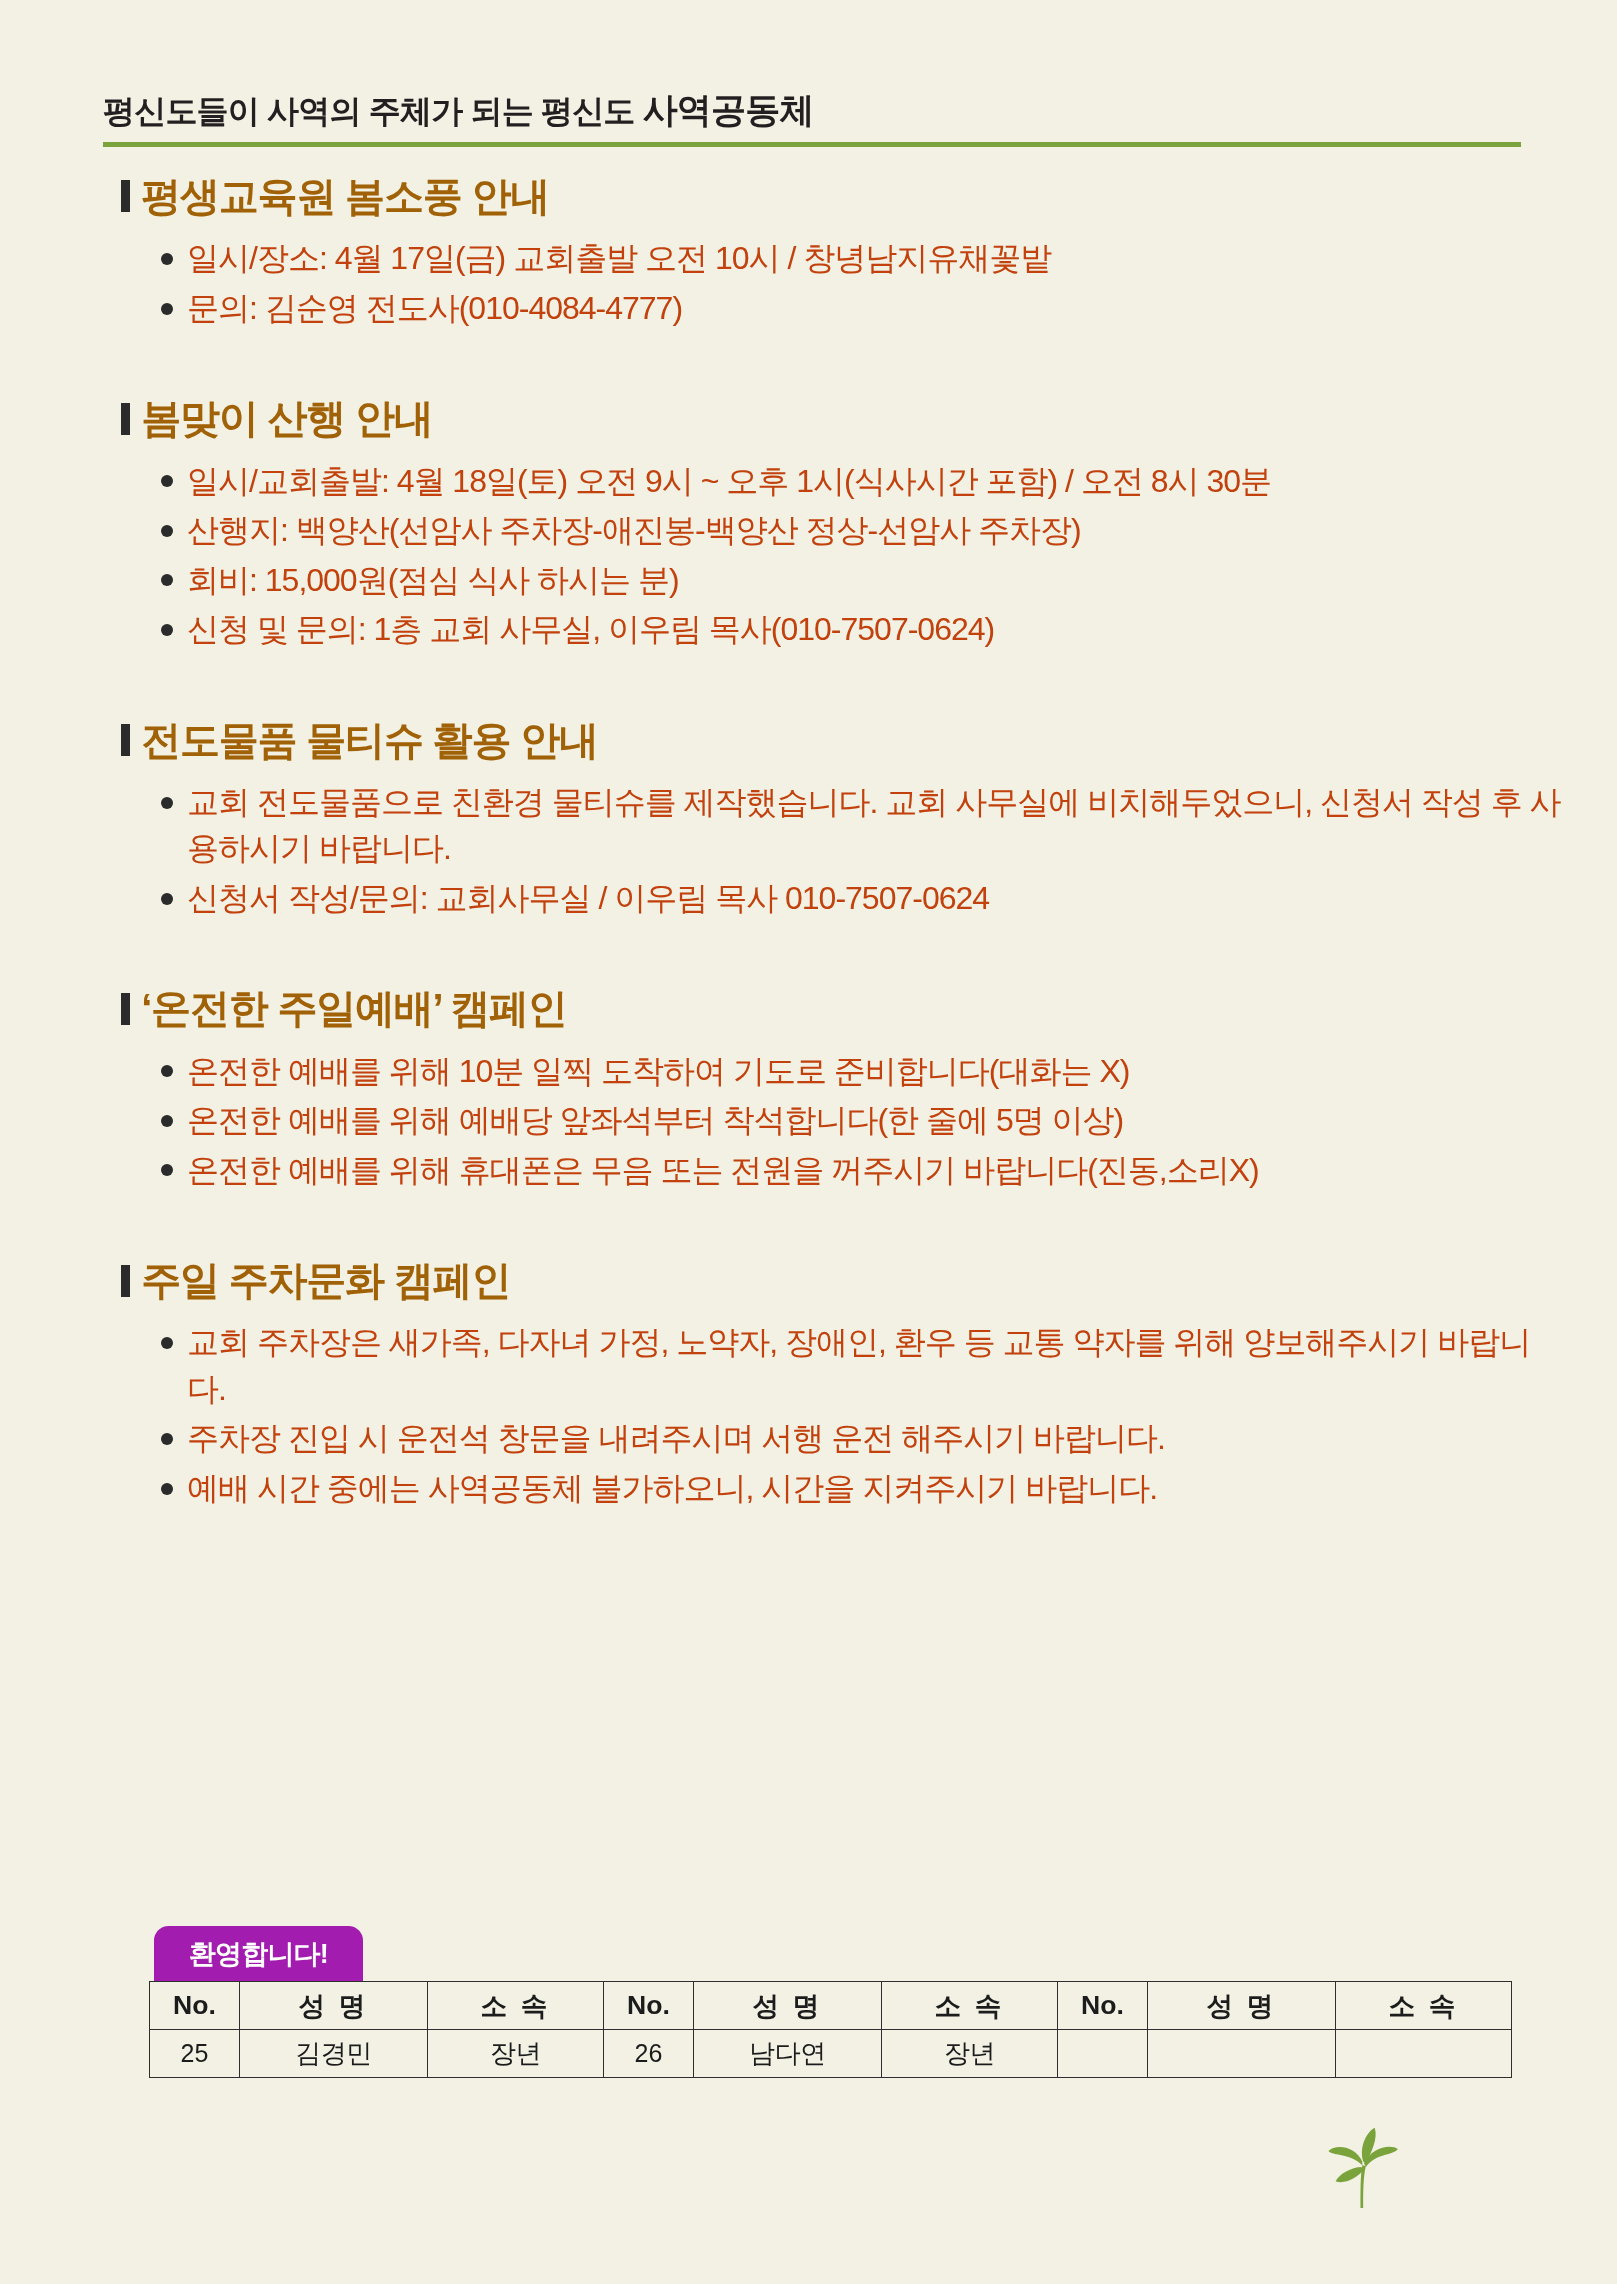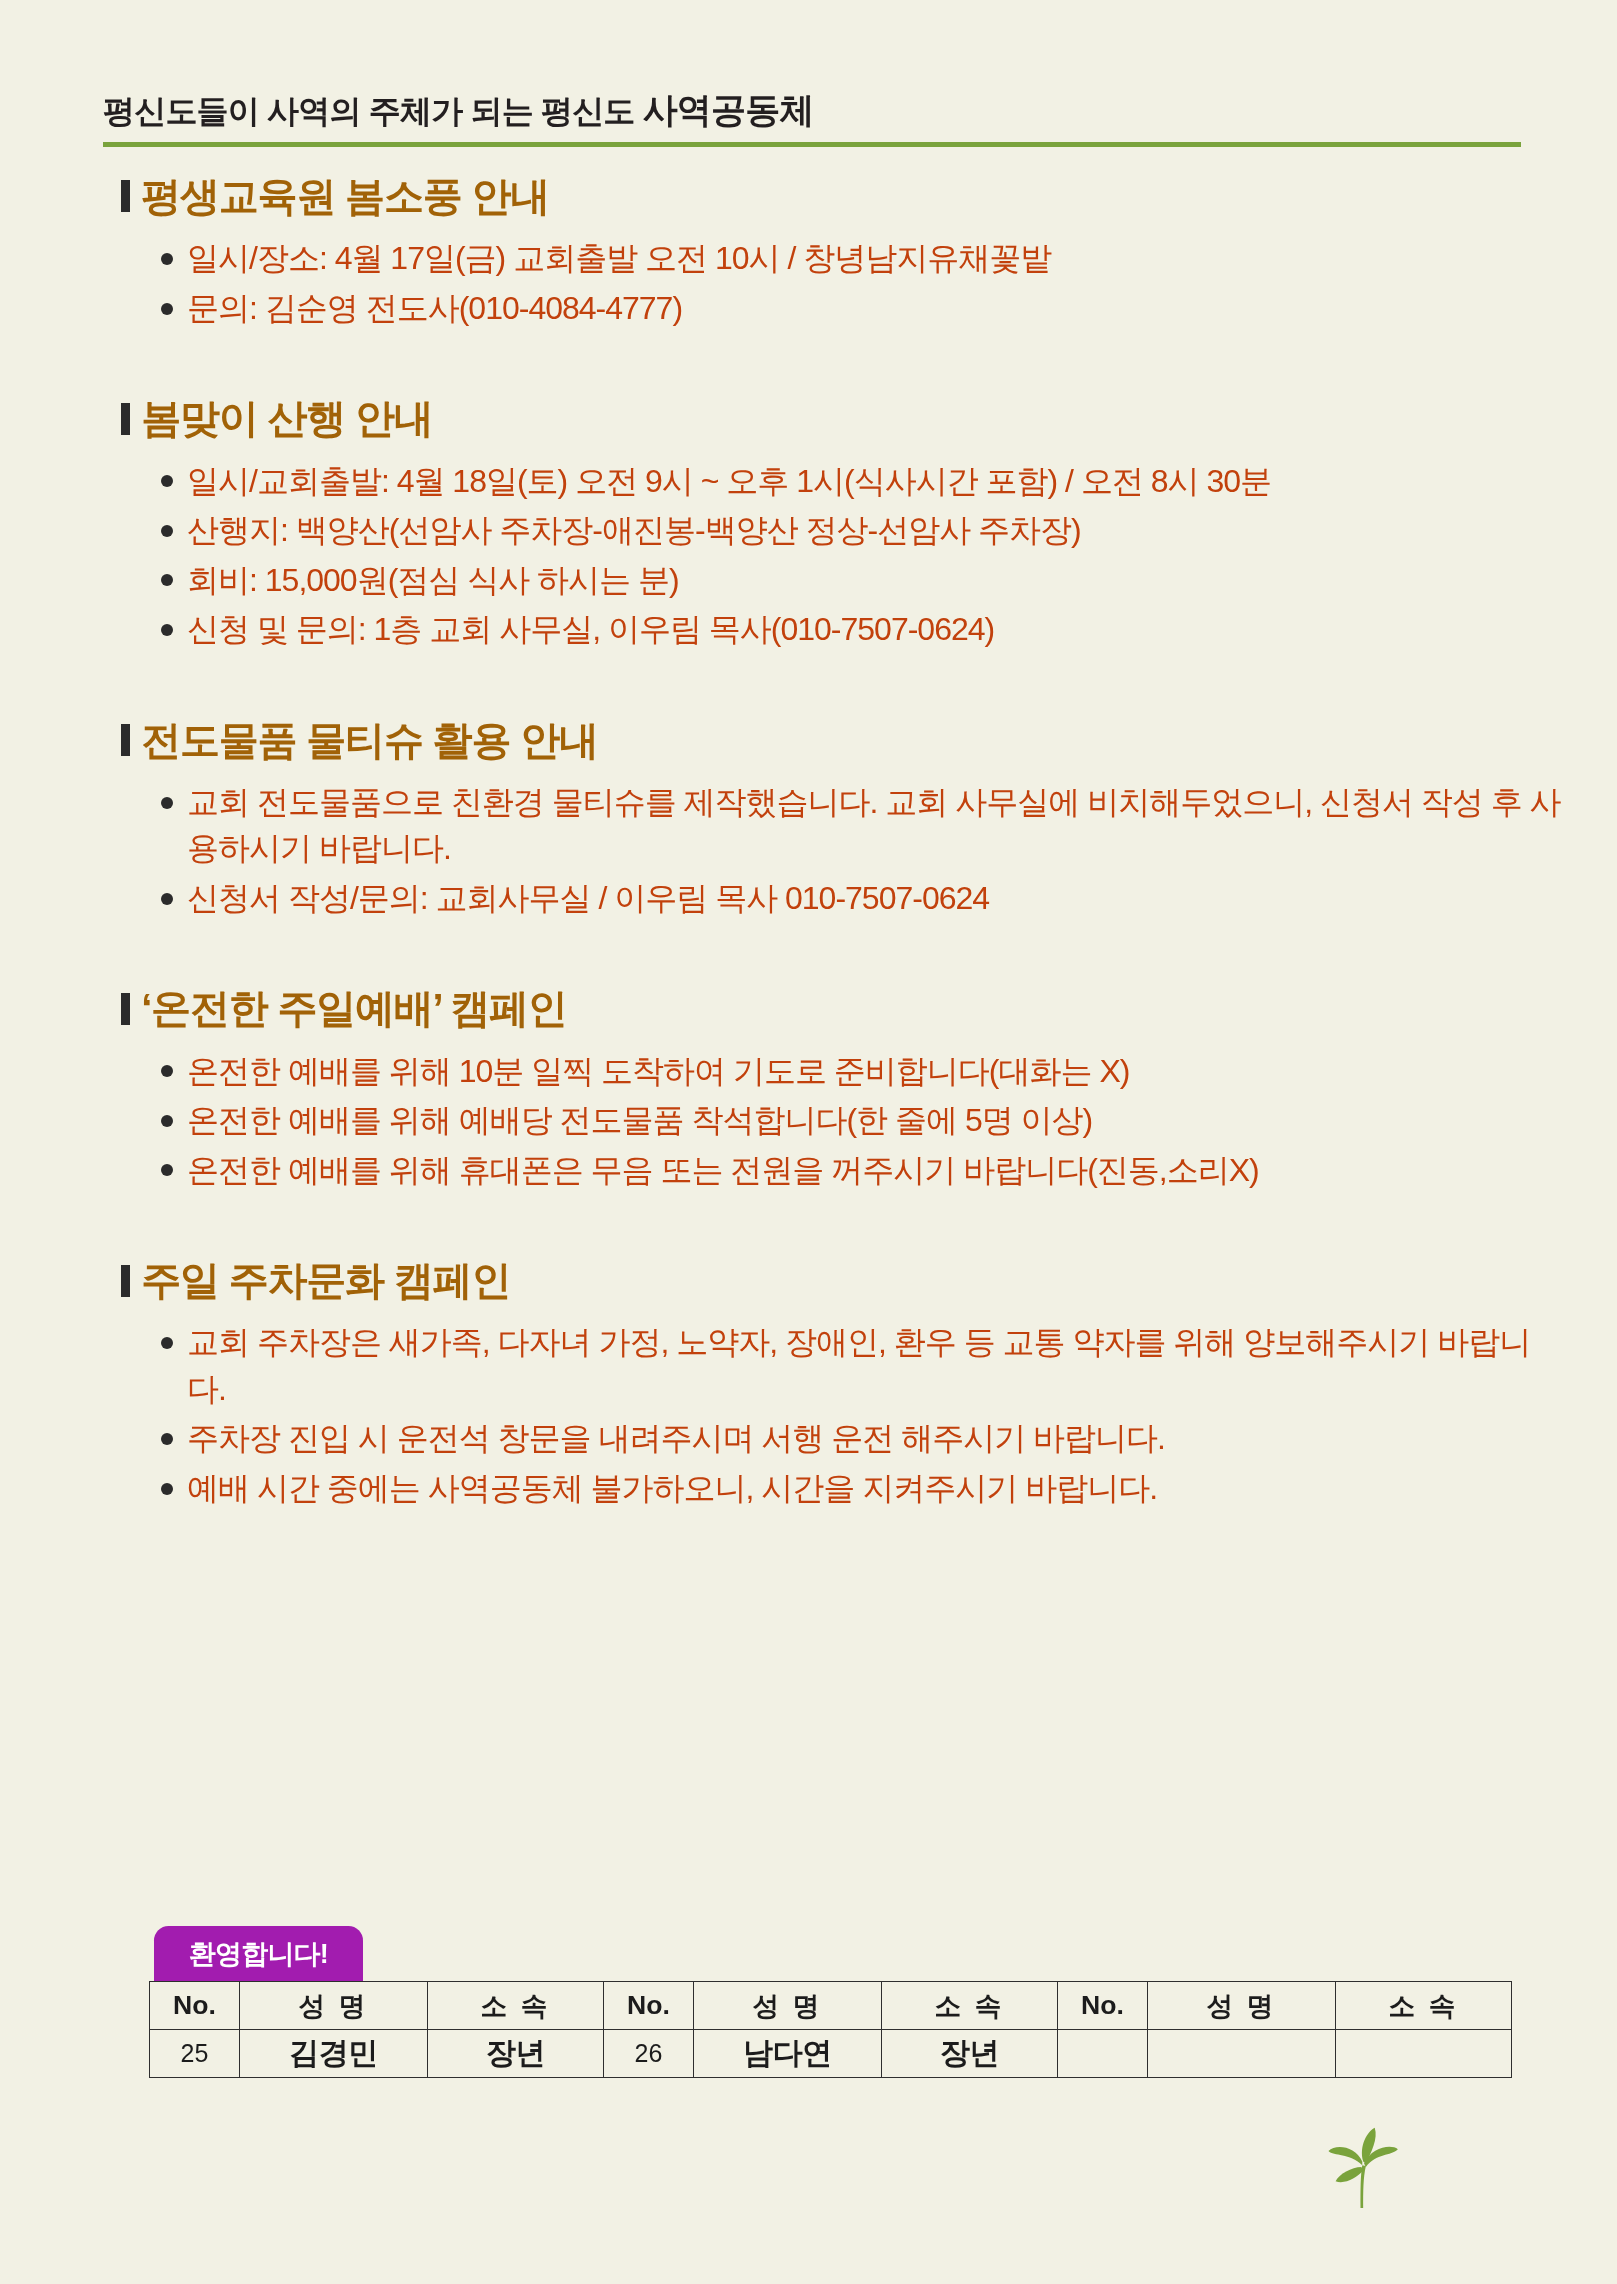--- a/index.html
+++ b/index.html
@@ -129,25 +129,24 @@
   }
   table.welcome {
     border-collapse: collapse;
     width: 1322px;
     background: #f2f1e4;
     table-layout: fixed;
   }
   table.welcome th, table.welcome td {
     border: 1.6px solid #2f2f2f;
     text-align: center;
-    font-size: 30px;
+    font-size: 26px;
     letter-spacing: -0.4px;
     height: 45px;
     color: #1c1c1c;
-    font-weight: bold;
   }
   table.welcome th {
     font-weight: bold;
     font-size: 26.6px;
     letter-spacing: 3.2px;
   }
   table.welcome th.no-col, table.welcome td.no-col {
     width: 87px;
     letter-spacing: 0;
     font-weight: bold;
@@ -215,21 +214,21 @@
       </ul>
     </div>
 
     <div class="section">
       <div class="section-title">
         <span class="title-bar"></span>
         <span>‘온전한 주일예배’ 캠페인</span>
       </div>
       <ul class="bullets">
         <li class="bullet">온전한 예배를 위해 10분 일찍 도착하여 기도로 준비합니다(대화는 X)</li>
-        <li class="bullet">온전한 예배를 위해 예배당 전도물품 착석합니다(한 줄에 5명 이상)</li>
+        <li class="bullet">온전한 예배를 위해 예배당 앞좌석부터 착석합니다(한 줄에 5명 이상)</li>
         <li class="bullet">온전한 예배를 위해 휴대폰은 무음 또는 전원을 꺼주시기 바랍니다(진동,소리X)</li>
       </ul>
     </div>
 
     <div class="section">
       <div class="section-title">
         <span class="title-bar"></span>
         <span>주일 주차문화 캠페인</span>
       </div>
       <ul class="bullets">

